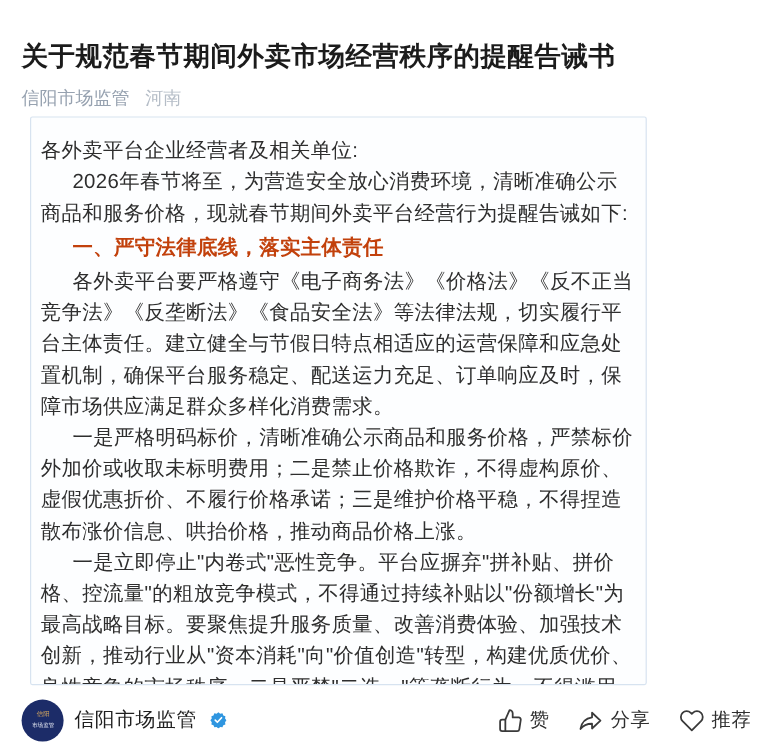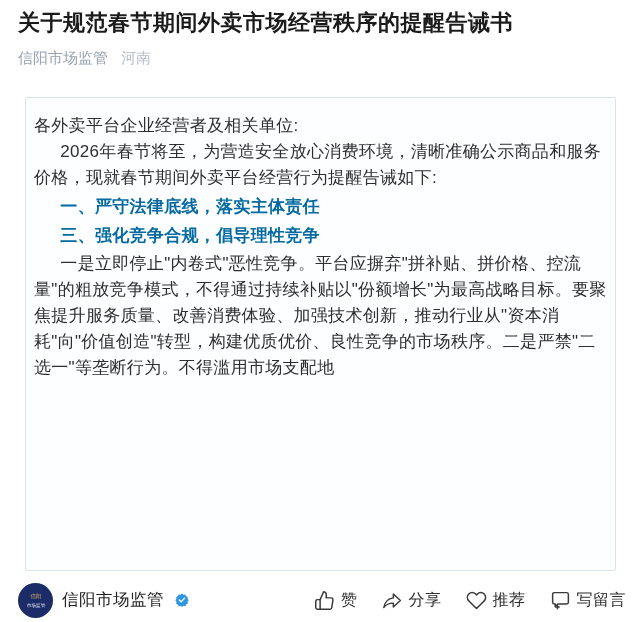--- a/index.html
+++ b/index.html
@@ -13,52 +13,53 @@
   }
 
   
   .article-header { padding: 8px 18px 0 18px; }
   .article-title {
     font-size: 22px;
     font-weight: 700;
     color: #1b1b1b;
     line-height: 30px;
     letter-spacing: .5px;
+    margin-top: 24px;
   }
   .article-meta {
     margin-top: 11px;
     display: flex;
     align-items: center;
     gap: 13px;
     font-size: 15px;
   }
   .meta-author { color: #97a2b0; cursor: pointer; }
   .meta-date, .meta-location { color: #b5bdc7; }
 
   
   .notice-box {
     position: absolute;
     left: 25px;
     top: 97px;
-    width: 591px;
+    width: 514px;
     height: 474px;
     background: #fdfeff;
     border: 1px solid #d7e3f0;
     border-radius: 2px;
     overflow: hidden;
     padding: 15px 8px 0 8px;
     font-size: 17px;
     line-height: 26px;
     color: #2e2e2e;
     letter-spacing: .3px;
   }
   .notice-box p { text-indent: 1.55em; }
   .notice-box p.salutation { text-indent: 0; }
   .notice-heading {
-    color: #0369a1;
+    color: #c2410c;
     font-weight: 700;
     text-indent: 1.55em;
     margin: 3px 0 2px 0;
   }
 
   
   .footer-bar {
     position: absolute;
     left: 0;
     top: 578px;
@@ -126,23 +127,24 @@
     <span class="meta-author">信阳市场监管</span>
     <span class="meta-location">河南</span>
   </div>
 </div>
 
 <div class="notice-box">
   <p class="salutation">各外卖平台企业经营者及相关单位:</p>
   <p>2026年春节将至，为营造安全放心消费环境，清晰准确公示商品和服务价格，现就春节期间外卖平台经营行为提醒告诫如下:</p>
 
   <div class="notice-heading">一、严守法律底线，落实主体责任</div>
+  <p>各外卖平台要严格遵守《电子商务法》《价格法》《反不正当竞争法》《反垄断法》《食品安全法》等法律法规，切实履行平台主体责任。建立健全与节假日特点相适应的运营保障和应急处置机制，确保平台服务稳定、配送运力充足、订单响应及时，保障市场供应满足群众多样化消费需求。</p>
 
+  <p>一是严格明码标价，清晰准确公示商品和服务价格，严禁标价外加价或收取未标明费用；二是禁止价格欺诈，不得虚构原价、虚假优惠折价、不履行价格承诺；三是维护价格平稳，不得捏造散布涨价信息、哄抬价格，推动商品价格上涨。</p>
 
-  <div class="notice-heading">三、强化竞争合规，倡导理性竞争</div>
   <p>一是立即停止"内卷式"恶性竞争。平台应摒弃"拼补贴、拼价格、控流量"的粗放竞争模式，不得通过持续补贴以"份额增长"为最高战略目标。要聚焦提升服务质量、改善消费体验、加强技术创新，推动行业从"资本消耗"向"价值创造"转型，构建优质优价、良性竞争的市场秩序。二是严禁"二选一"等垄断行为。不得滥用市场支配地</p>
 </div>
 
 <div class="footer-bar">
 
   <div class="account">
     <div class="avatar">
       <span class="l1">信阳</span>
       <span class="l2">市场监管</span>
     </div>
@@ -170,22 +172,15 @@
       <span>分享</span>
     </button>
 
     <button class="action-btn">
       <svg width="21" height="21" viewBox="0 0 24 24" fill="none" stroke="#3a3a3a" stroke-width="1.7" stroke-linecap="round" stroke-linejoin="round">
         <path d="M20.8 4.6a5.5 5.5 0 0 0-7.8 0L12 5.6l-1-1a5.5 5.5 0 0 0-7.8 7.8l1 1L12 21.2l7.8-7.8 1-1a5.5 5.5 0 0 0 0-7.8z"></path>
       </svg>
       <span>推荐</span>
     </button>
 
-    <button class="action-btn">
-      <svg width="21" height="21" viewBox="0 0 24 24" fill="none" stroke="#3a3a3a" stroke-width="1.7" stroke-linecap="round" stroke-linejoin="round">
-        <path d="M21 5a2 2 0 0 0-2-2H5a2 2 0 0 0-2 2v9a2 2 0 0 0 2 2h1v3l3-3h10a2 2 0 0 0 2-2z"></path>
-        <path d="M8.5 17.5v4M6.5 19.5h4"></path>
-      </svg>
-      <span>写留言</span>
-    </button>
 
   </div>
 </div>
 
 </body></html>

